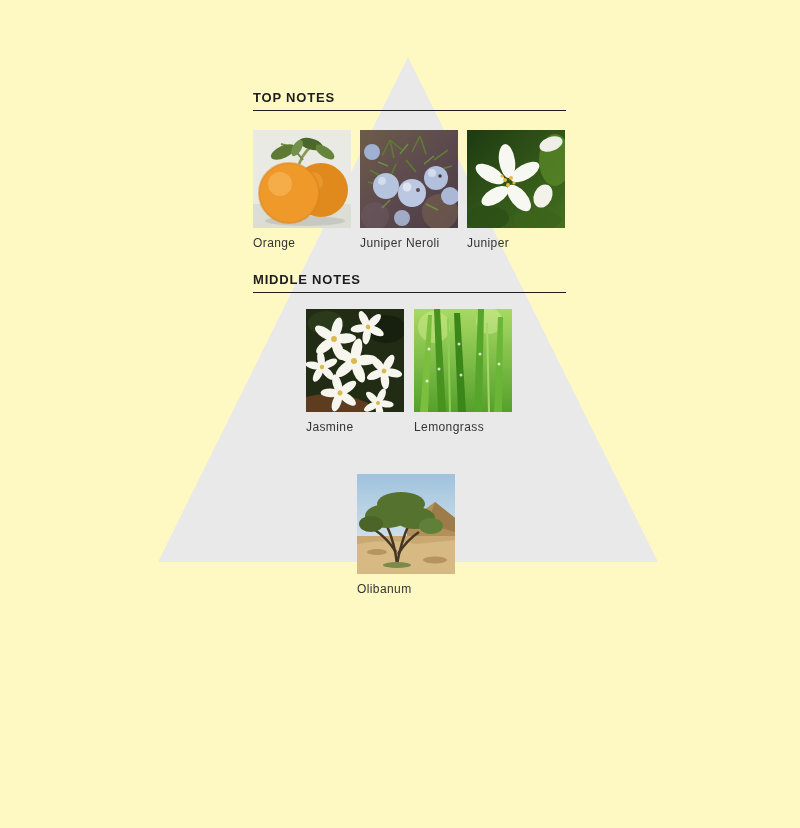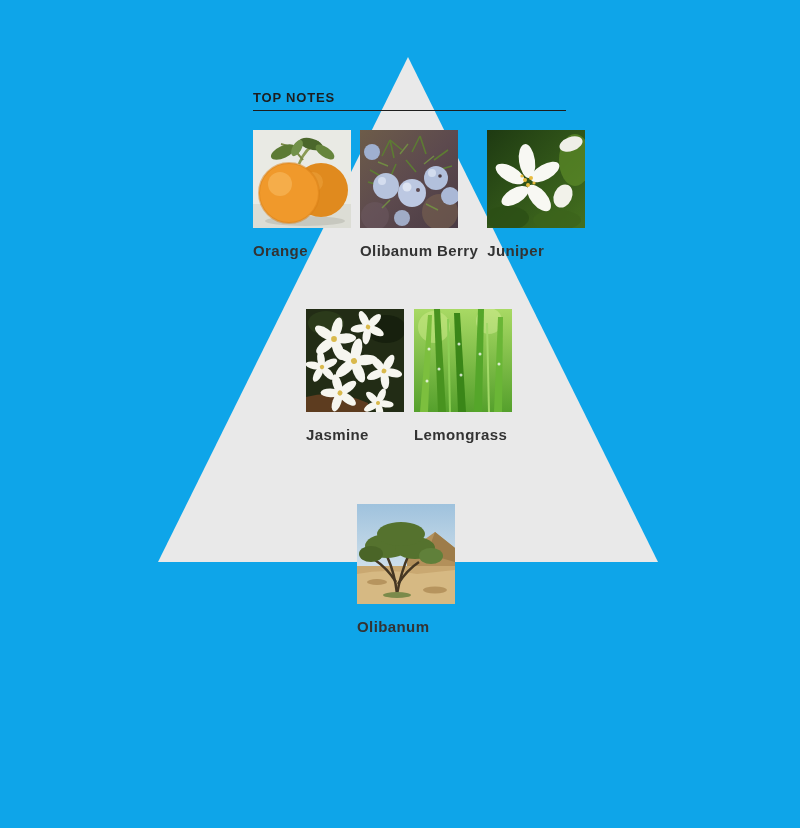--- a/index.html
+++ b/index.html
@@ -1,33 +1,33 @@
 <!DOCTYPE html>
 <html><head>
 <meta charset="utf-8">
 <style>
   html,body{margin:0;padding:0;background:#fff;}
-  #canvas{position:relative;width:800px;height:828px;background:#0ea5e9;overflow:hidden;
+  #canvas{position:relative;width:800px;height:828px;background:#fef9c3;overflow:hidden;
           font-family:"Liberation Sans",sans-serif;}
   #triangle{position:absolute;left:158px;top:57px;width:500px;height:505px;
             background:#e9e9e9;clip-path:polygon(50% 0,100% 100%,0 100%);}
   .heading{position:absolute;width:313px;border-bottom:1px solid #1d1d1d;
            font-weight:700;font-size:13px;line-height:14px;letter-spacing:.8px;
            color:#1d1d1d;padding-bottom:5px;}
   #h-top{left:253px;top:91px}
   #h-mid{left:253px;top:273px}
   #h-base{left:253px;top:454px}
   .row{position:absolute;display:flex;gap:9px;}
   #row-top{left:253px;top:130px}
   #row-mid{left:306px;top:309px;gap:10px}
-  #row-base{left:357px;top:504px}
+  #row-base{left:357px;top:474px}
   figure.note{margin:0;display:flex;flex-direction:column;}
   .note svg{display:block;}
-  .note-label{font-weight:700;font-size:15px;line-height:14px;letter-spacing:.4px;
-              color:#333333;margin-top:16px;}
+  .note-label{font-weight:400;font-size:12px;line-height:14px;letter-spacing:.4px;
+              color:#333333;margin-top:8px;}
   #desc{position:absolute;left:160px;top:640px;width:520px;
         font-size:16px;line-height:27px;letter-spacing:1px;color:#4d4d4d;
         white-space:pre-line;}
 </style>
 </head>
 <body>
 
 <div id="canvas">
 
   <div id="triangle"></div>
@@ -94,21 +94,21 @@
         <circle cx="52" cy="63" r="14" fill="#bcc8e2"></circle>
           <circle cx="47" cy="57" r="4.5" fill="#dde4f2"></circle>
           <circle cx="58" cy="60" r="2" fill="#5d4a52"></circle>
         <circle cx="76" cy="48" r="12" fill="#b2c0dc"></circle>
           <circle cx="72" cy="43" r="4" fill="#d2dcee"></circle>
           <circle cx="80" cy="46" r="1.8" fill="#4a3b44"></circle>
         <circle cx="90" cy="66" r="9" fill="#aab8d6"></circle>
         <circle cx="12" cy="22" r="8" fill="#9fb0d0"></circle>
         <circle cx="42" cy="88" r="8" fill="#a9b7d4" opacity=".9"></circle>
       </svg>
-      <figcaption class="note-label">Olibanum Berry</figcaption>
+      <figcaption class="note-label">Juniper Neroli</figcaption>
     </figure>
 
     <figure class="note">
       <svg width="98" height="98" viewBox="0 0 98 98">
         <defs>
           <linearGradient id="nr" x1="0" y1="0" x2="1" y2="1">
             <stop offset="0" stop-color="#1e3a12"></stop>
               <stop offset="1" stop-color="#44701f"></stop>
           </linearGradient>
         </defs>
@@ -130,20 +130,23 @@
           <circle cx="35" cy="46" r="1.6"></circle>
             <circle cx="47" cy="53" r="1.6"></circle>
         </g>
         <ellipse cx="76" cy="66" rx="9" ry="12" fill="#f2f2ea" transform="rotate(25 76 66)"></ellipse>
         <ellipse cx="84" cy="14" rx="12" ry="7" fill="#efefe8" transform="rotate(-20 84 14)"></ellipse>
       </svg>
       <figcaption class="note-label">Juniper</figcaption>
     </figure>
   </div>
 
+  <div class="heading" id="h-mid">
+    <span>MIDDLE NOTES</span>
+  </div>
   <div class="row" id="row-mid">
 
     <figure class="note">
       <svg width="98" height="103" viewBox="0 0 98 103">
         <defs>
           <g id="jf">
             <g fill="#f6f6ef">
               <ellipse rx="4.2" ry="9.5" transform="rotate(15) translate(0,-9)"></ellipse>
               <ellipse rx="4.2" ry="9.5" transform="rotate(87) translate(0,-9)"></ellipse>
               <ellipse rx="4.2" ry="9.5" transform="rotate(159) translate(0,-9)"></ellipse>

